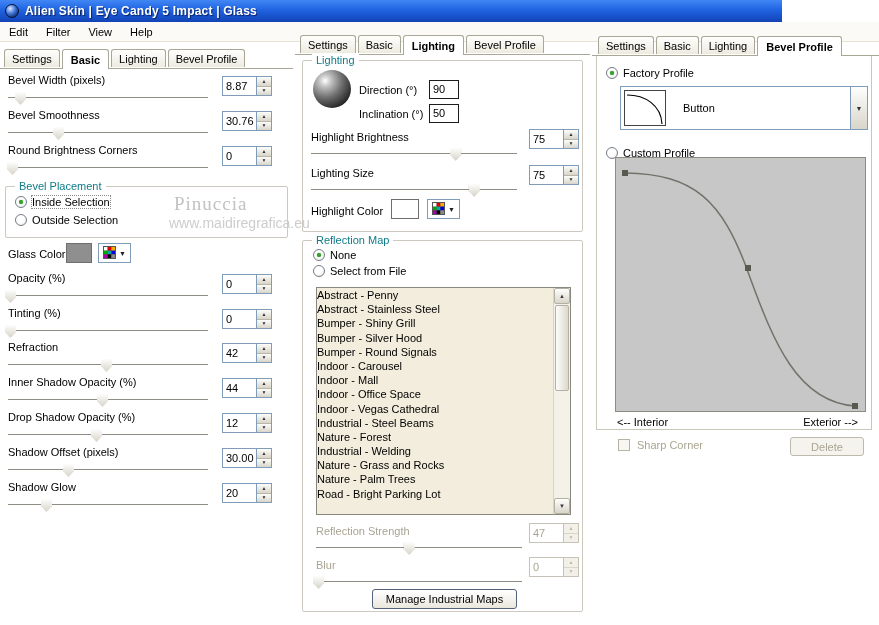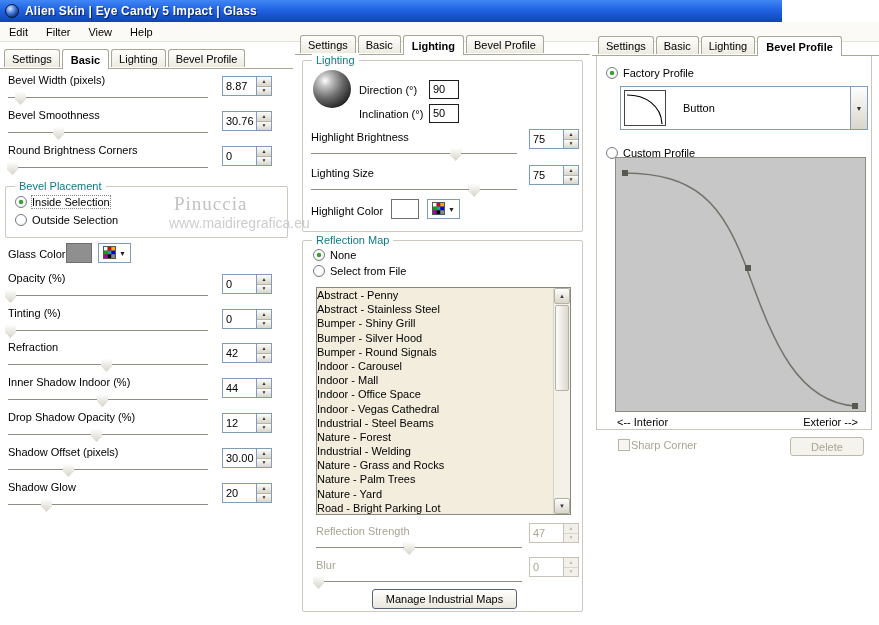--- a/index.html
+++ b/index.html
@@ -258,21 +258,21 @@
           </div>
       </div>
     </div>
     <div class="slider">
       <div class="track"></div>
       <div class="thumb" style="left: 49%;"></div>
     </div>
   </div>
 
   <div class="slider-row" style="top:328px">
-    <div class="row-label">Inner Shadow Indoor (%)</div>
+    <div class="row-label">Inner Shadow Opacity (%)</div>
     <div class="spinner" style="left:222px;top:2px">
       <div class="val">44</div>
       <div class="spin-btns">
         <div class="spin-btn">
             <span>▲</span>
           </div>
         <div class="spin-btn">
             <span>▼</span>
           </div>
       </div>
@@ -430,21 +430,20 @@
           <div class="list-item">Bumper - Round Signals</div>
           <div class="list-item">Indoor - Carousel</div>
           <div class="list-item">Indoor - Mall</div>
           <div class="list-item">Indoor - Office Space</div>
           <div class="list-item">Indoor - Vegas Cathedral</div>
           <div class="list-item">Industrial - Steel Beams</div>
           <div class="list-item">Nature - Forest</div>
           <div class="list-item">Industrial - Welding</div>
           <div class="list-item">Nature - Grass and Rocks</div>
           <div class="list-item">Nature - Palm Trees</div>
-          <div class="list-item">Nature - Yard</div>
           <div class="list-item">Road - Bright Parking Lot</div>
         </div>
       <div class="scrollbar">
         <div class="scroll-btn">
             <span>▲</span>
           </div>
         <div class="scroll-thumb"></div>
         <div class="scroll-spacer"></div>
         <div class="scroll-btn">
             <span>▼</span>
@@ -527,18 +526,18 @@
       <path d="M 9 15 C 78 16 106 42 132 114 C 158 186 182 244 239 248" fill="none" stroke="#73726a" stroke-width="1.5"></path>
       <rect x="6" y="12" width="6" height="6" fill="#5a5950"></rect>
       <rect x="129" y="107" width="6" height="6" fill="#5a5950"></rect>
       <rect x="236" y="245" width="6" height="6" fill="#5a5950"></rect>
     </svg>
   </div>
 
   <div style="position:absolute;left:25px;top:381px">&lt;-- Interior</div>
   <div style="position:absolute;right:21px;top:381px">Exterior --&gt;</div>
 
-  <div style="position:absolute;left:26px;top:404px;display:flex;align-items:center;gap:1px">
+  <div style="position:absolute;left:26px;top:404px;display:flex;align-items:center;gap:7px">
     <span class="checkbox"></span>
     <span class="disabled-text">Sharp Corner</span>
   </div>
   <div class="btn disabled" style="left:198px;top:402px;width:74px;height:19px">Delete</div>
 </div>
 
 </body></html>

